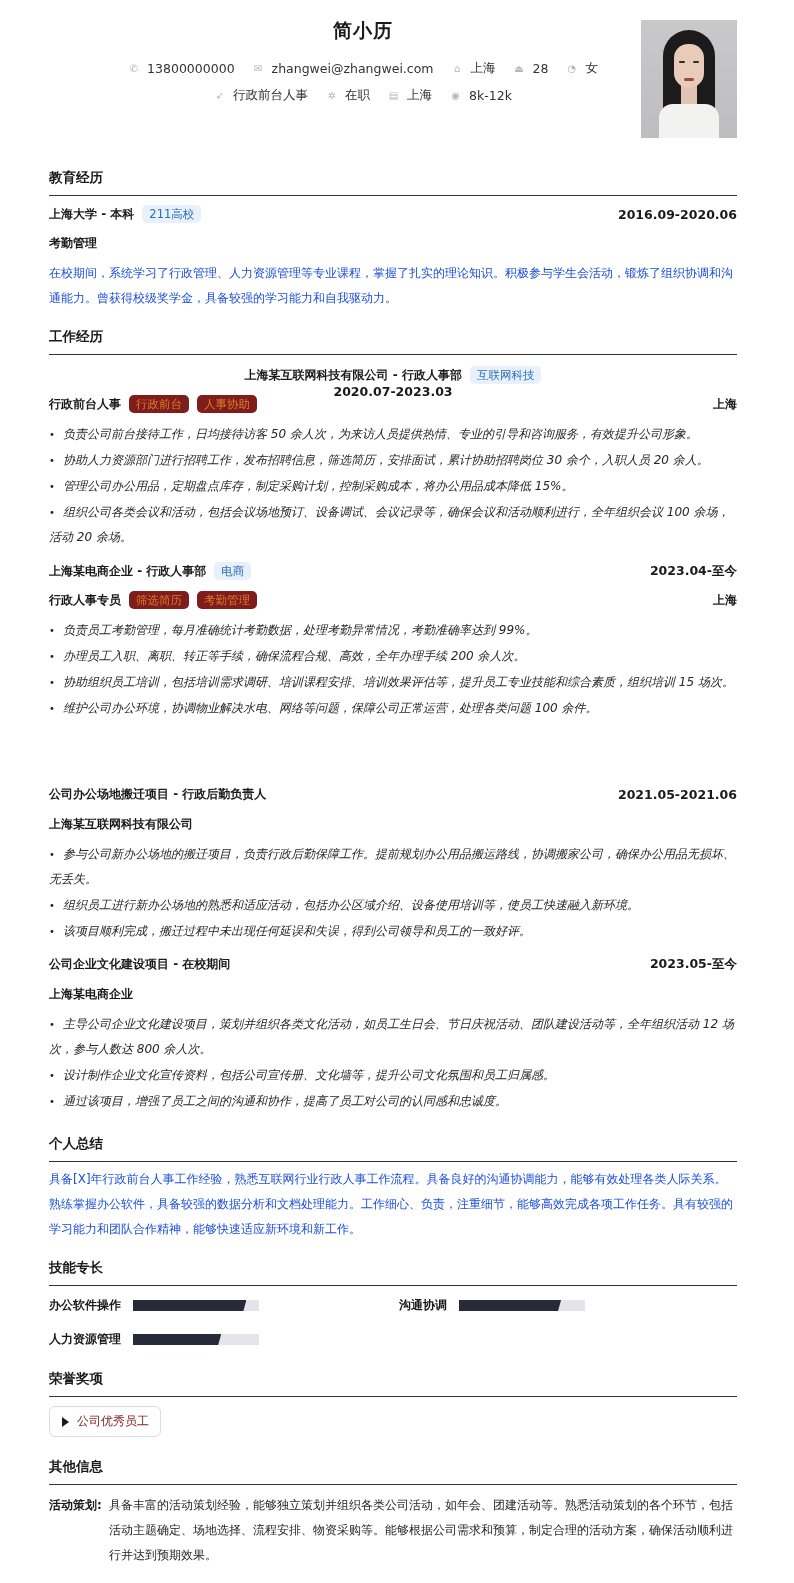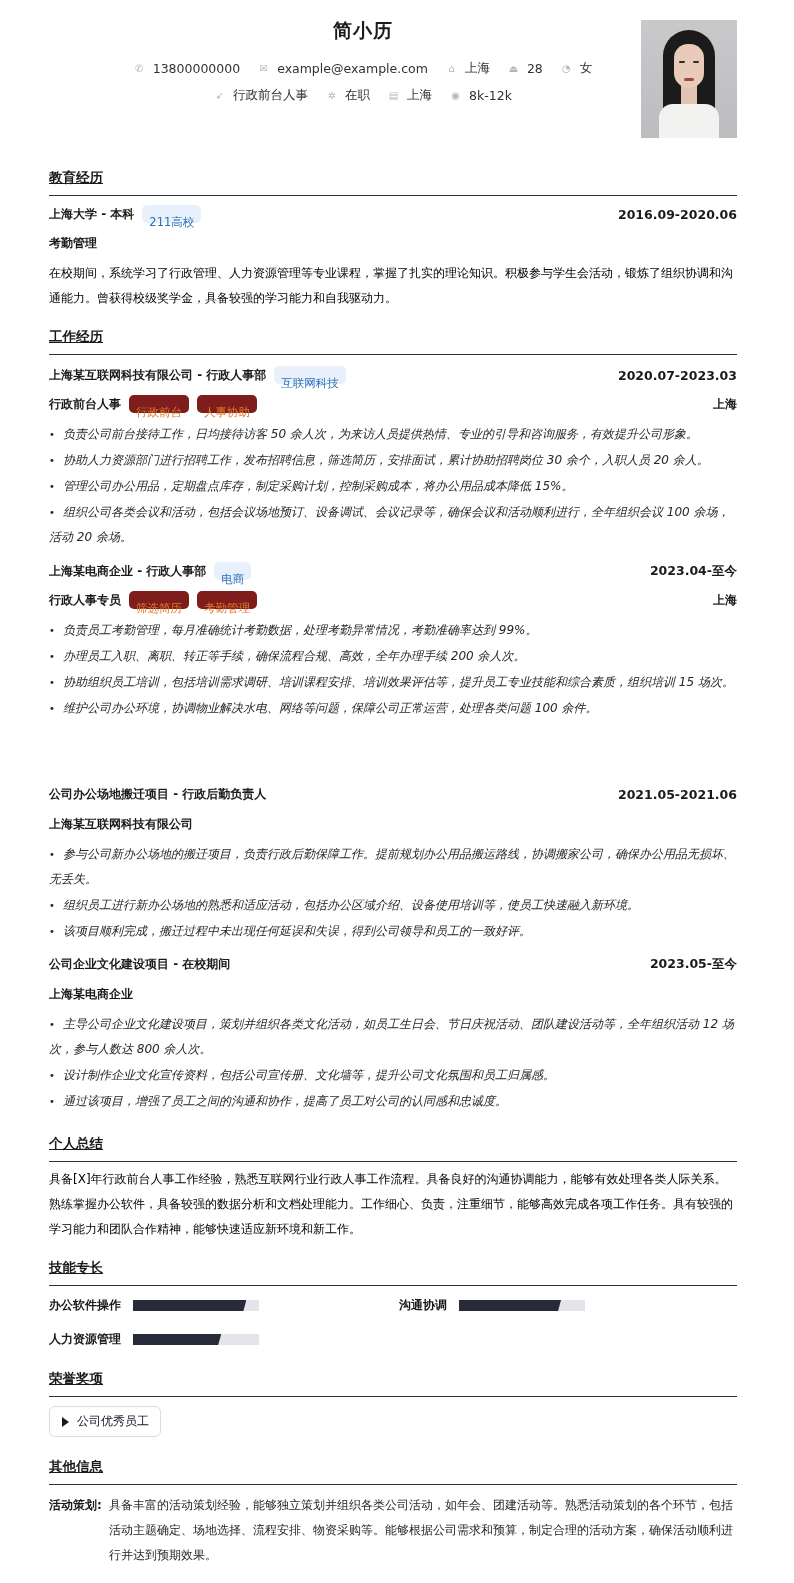--- a/index.html
+++ b/index.html
@@ -26,45 +26,45 @@
   }
   .photo .hair { position: absolute; left: 22px; top: 10px; width: 52px; height: 100px; background: #1c1a1a; border-radius: 26px 26px 8px 8px; }
   .photo .face { position: absolute; left: 33px; top: 24px; width: 30px; height: 44px; background: #e8cbb9; border-radius: 15px 15px 16px 16px; }
   .photo .neck { position: absolute; left: 40px; top: 64px; width: 16px; height: 22px; background: #e2c2b0; }
   .photo .shirt { position: absolute; left: 18px; top: 84px; width: 60px; height: 40px; background: #f2f2f0; border-radius: 14px 14px 0 0; }
   .photo .eye { position: absolute; top: 41px; width: 6px; height: 2px; background: #3a2a22; border-radius: 1px; }
   .photo .lips { position: absolute; left: 43px; top: 58px; width: 10px; height: 3px; background: #9a4a44; border-radius: 2px; }
 
   
   .section { position: absolute; left: 0; width: 688px; }
-  .sec-title { font-size: 13.5px; font-weight: bold; color: #1a1a1a; height: 19px; line-height: 19px; text-decoration: underline; }
+  .sec-title { font-size: 13.5px; font-weight: bold; color: #1a1a1a; height: 19px; line-height: 19px; }
   .sec-rule { height: 1px; background: #333; margin-top: 8px; }
 
   .row { position: absolute; left: 0; width: 688px; display: flex; align-items: center; justify-content: space-between; }
   .row-left { display: flex; align-items: center; }
   .bold { font-weight: bold; font-size: 12px; color: #1a1a1a; }
   .date { font-weight: bold; font-size: 12.5px; color: #1a1a1a; }
-  .tag { display: inline-block; height: 18px; line-height: 18px; padding: 8px 7px; font-size: 11.5px; border-radius: 5px; margin-left: 8px; }
+  .tag { display: inline-block; height: 18px; line-height: 18px; padding: 0 7px; font-size: 11.5px; border-radius: 5px; margin-left: 8px; }
   .tag.blue { background: #e8f1fb; color: #2c6fbb; }
   .tag.orange { background: #7f1d1d; color: #e07a2a; }
 
-  .para { position: absolute; left: 0; width: 688px; font-size: 12px; line-height: 25px; color: #000000; }
+  .para { position: absolute; left: 0; width: 688px; font-size: 12px; line-height: 25px; color: #1d4ed8; }
   .blist { position: absolute; left: 0; width: 688px; list-style: none; }
   .blist li { font-size: 12px; line-height: 25px; color: #262626; position: relative; padding-left: 0; font-style: italic; }
   .blist li .dot { display: inline-block; width: 14px; font-size: 10px; color: #262626; }
   .blist li + li { margin-top: 1px; }
 
   
   .skill { position: absolute; display: flex; align-items: center; }
   .skill-label { font-size: 12px; font-weight: bold; color: #1a1a1a; margin-right: 12px; white-space: nowrap; }
   .skill-bar { width: 126px; height: 11px; background: #e4e4ea; position: relative; overflow: hidden; }
   .skill-fill { position: absolute; left: 0; top: 0; height: 11px; background: #272a38; clip-path: polygon(0 0, 100% 0, calc(100% - 3px) 100%, 0 100%); }
 
   
-  .award { position: absolute; left: 0; width: 112px; height: 31px; border: 1px solid #dcdcdc; border-radius: 6px; display: flex; align-items: center; padding-left: 12px; font-size: 12px; color: #0f172a; }
+  .award { position: absolute; left: 0; width: 112px; height: 31px; border: 1px solid #dcdcdc; border-radius: 6px; display: flex; align-items: center; padding-left: 12px; font-size: 12px; color: #7f1d1d; }
   .award .tri { display: inline-block; width: 0; height: 0; border-top: 5px solid transparent; border-bottom: 5px solid transparent; border-left: 7px solid #1a1a1a; margin-right: 8px; }
 
   
   .other { position: absolute; left: 0; width: 688px; display: flex; }
   .other-label { font-weight: bold; font-size: 12px; color: #1a1a1a; width: 60px; flex-shrink: 0; line-height: 25px; }
   .other-text { font-size: 12px; line-height: 25px; color: #262626; }
 </style>
 </head>
 <body>
 
@@ -73,21 +73,21 @@
   <div class="header">
     <div class="name">简小历</div>
 
     <div class="info-row r1">
       <span class="info-item">
           <span class="info-icon">✆</span>
           <span>13800000000</span>
         </span>
       <span class="info-item">
           <span class="info-icon">✉</span>
-          <span>example@example.com</span>
+          <span>zhangwei@zhangwei.com</span>
         </span>
       <span class="info-item">
           <span class="info-icon">⌂</span>
           <span>上海</span>
         </span>
       <span class="info-item">
           <span class="info-icon">⏏</span>
           <span>28</span>
         </span>
       <span class="info-item">
@@ -140,21 +140,21 @@
   <div class="row" style="top:235px;">
     <span class="bold">考勤管理</span>
   </div>
   <div class="para" style="top:261px;">在校期间，系统学习了行政管理、人力资源管理等专业课程，掌握了扎实的理论知识。积极参与学生会活动，锻炼了组织协调和沟通能力。曾获得校级奖学金，具备较强的学习能力和自我驱动力。</div>
 
   <div class="section" style="top:327px;">
     <div class="sec-title">工作经历</div>
     <div class="sec-rule"></div>
   </div>
 
-  <div class="row" style="top:366px;">
+  <div class="row" style="top:366px;flex-direction:column;">
     <div class="row-left">
       <span class="bold">上海某互联网科技有限公司 - 行政人事部</span>
       <span class="tag blue">互联网科技</span>
     </div>
     <span class="date">2020.07-2023.03</span>
   </div>
   <div class="row" style="top:395px;">
     <div class="row-left">
       <span class="bold">行政前台人事</span>
       <span class="tag orange">行政前台</span>

